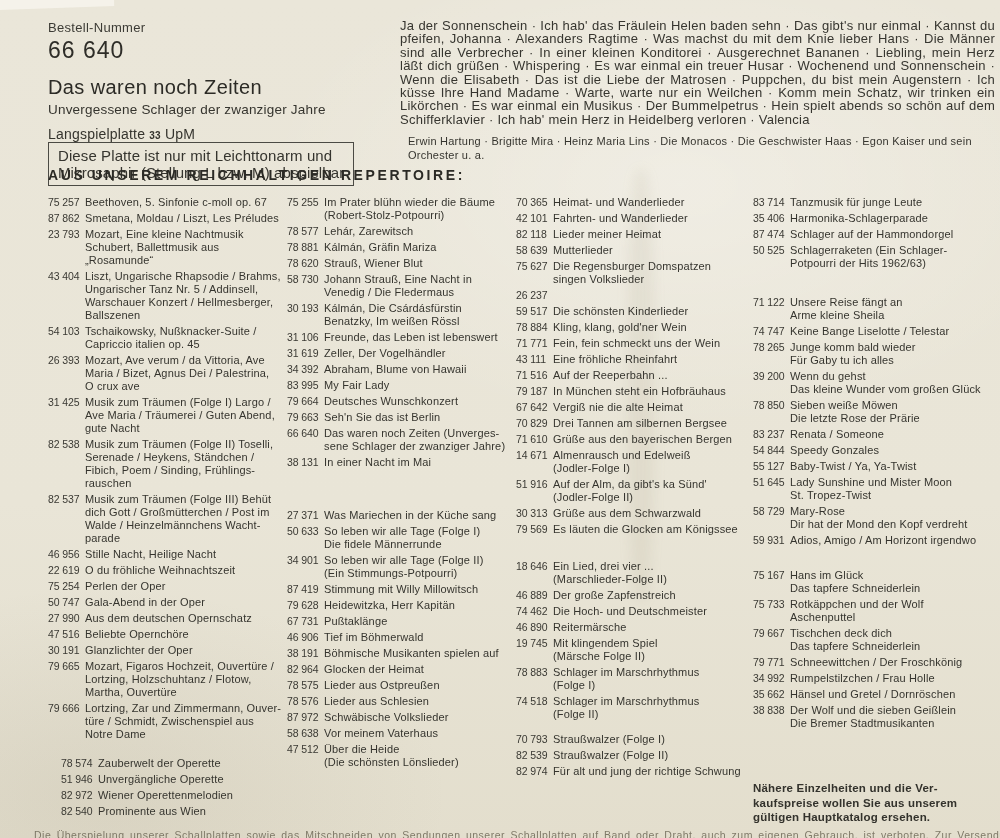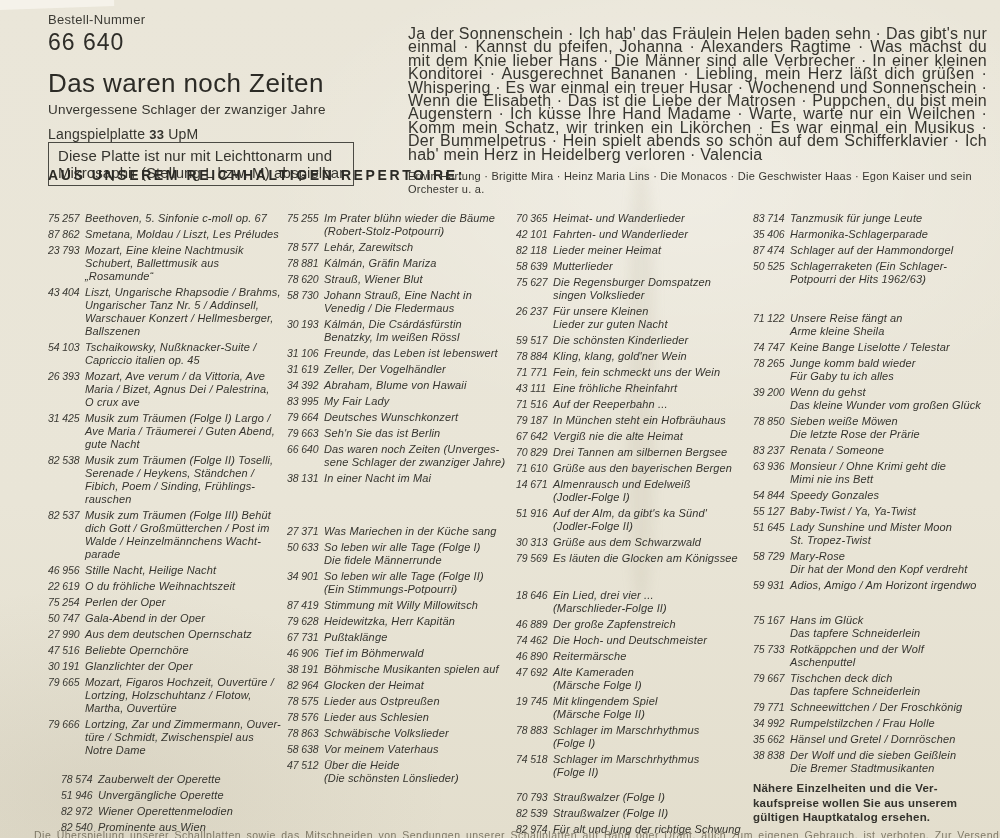--- a/index.html
+++ b/index.html
@@ -15,45 +15,45 @@
   .corner-sliver{
     position:absolute;left:-6px;top:-8px;width:120px;height:16px;
     background:#f7f5ee;transform:rotate(-2deg);opacity:.8;
   }
   .stain{
     position:absolute;left:628px;top:170px;width:26px;height:430px;
     background:rgba(150,138,108,0.10);filter:blur(6px);border-radius:40%;
   }
 
   
-  .header-left{position:absolute;left:48px;top:12px;width:340px;}
+  .header-left{position:absolute;left:48px;top:20px;width:340px;}
   .order-label{font-size:13px;letter-spacing:.3px;color:#3c3b35;}
   .order-number{font-size:23px;letter-spacing:1px;margin-top:2px;color:#2e2d28;}
-  .album-title{font-size:26px;font-weight:normal;letter-spacing:.4px;margin:12px 0 0 0;color:#2c2b26;}
+  .album-title{font-size:20px;font-weight:normal;letter-spacing:.4px;margin:12px 0 0 0;color:#2c2b26;}
   .album-subtitle{font-size:13.5px;margin-top:3px;letter-spacing:.2px;}
   .format-line{font-size:14px;margin-top:9px;letter-spacing:.2px;}
-  .format-line b{font-size:13px;}
+  .format-line b{font-size:10px;}
   .notice-box{
     display:inline-block;border:1.5px solid #4b4a44;
     padding:4px 9px;font-size:15px;line-height:17px;white-space:pre-line;letter-spacing:.1px;
   }
 
   
   .header-right{position:absolute;left:400px;top:19px;width:595px;}
-  .songs{margin:8px;font-size:16px;line-height:13.4px;text-align:justify;letter-spacing:.25px;color:#36352f;}
+  .songs{margin:0;font-size:13px;line-height:13.4px;text-align:justify;letter-spacing:.25px;color:#36352f;}
   .artists{margin:9px 0 0 8px;font-size:11px;line-height:13.4px;letter-spacing:.25px;color:#36352f;}
 
   
   .rep-heading{
     position:absolute;left:48px;top:167px;font-size:14px;font-weight:bold;
     letter-spacing:2.6px;color:#2b2a25;
   }
 
   
-  .rep-col{position:absolute;top:212px;font-style:italic;}
+  .rep-col{position:absolute;top:196px;}
   .col1{left:48px;width:237px;}
   .col2{left:287px;width:226px;}
   .col3{left:516px;width:234px;}
   .col4{left:753px;width:240px;}
   .entry{display:flex;margin-bottom:3px;}
   .num{flex:0 0 37px;font-size:10.5px;line-height:13px;letter-spacing:-0.1px;color:#3a3933;}
   .txt{flex:1;font-size:11px;line-height:13px;white-space:pre-line;letter-spacing:.15px;color:#35342e;}
   .col1 .group + .group{margin-top:16px;margin-left:13px;}
   .col2 .group + .group{margin-top:40px;}
   .col3 .group:nth-child(2){margin-top:24px;}
@@ -318,21 +318,21 @@
       </div>
       <div class="entry">
         <span class="num">78 575</span>
         <span class="txt">Lieder aus Ostpreußen</span>
       </div>
       <div class="entry">
         <span class="num">78 576</span>
         <span class="txt">Lieder aus Schlesien</span>
       </div>
       <div class="entry">
-        <span class="num">78 863</span>
+        <span class="num">87 972</span>
         <span class="txt">Schwäbische Volkslieder</span>
       </div>
       <div class="entry">
         <span class="num">58 638</span>
         <span class="txt">Vor meinem Vaterhaus</span>
       </div>
       <div class="entry">
         <span class="num">47 512</span>
         <span class="txt">Über die Heide
 (Die schönsten Lönslieder)</span>
@@ -357,22 +357,20 @@
         <span class="num">58 639</span>
         <span class="txt">Mutterlieder</span>
       </div>
       <div class="entry">
         <span class="num">75 627</span>
         <span class="txt">Die Regensburger Domspatzen
 singen Volkslieder</span>
       </div>
       <div class="entry">
         <span class="num">26 237</span>
-        <span class="txt">Für unsere Kleinen
-Lieder zur guten Nacht</span>
       </div>
       <div class="entry">
         <span class="num">59 517</span>
         <span class="txt">Die schönsten Kinderlieder</span>
       </div>
       <div class="entry">
         <span class="num">78 884</span>
         <span class="txt">Kling, klang, gold'ner Wein</span>
       </div>
       <div class="entry">
@@ -434,25 +432,20 @@
       </div>
       <div class="entry">
         <span class="num">74 462</span>
         <span class="txt">Die Hoch- und Deutschmeister</span>
       </div>
       <div class="entry">
         <span class="num">46 890</span>
         <span class="txt">Reitermärsche</span>
       </div>
       <div class="entry">
-        <span class="num">47 692</span>
-        <span class="txt">Alte Kameraden
-(Märsche Folge I)</span>
-      </div>
-      <div class="entry">
         <span class="num">19 745</span>
         <span class="txt">Mit klingendem Spiel
 (Märsche Folge II)</span>
       </div>
       <div class="entry">
         <span class="num">78 883</span>
         <span class="txt">Schlager im Marschrhythmus
 (Folge I)</span>
       </div>
       <div class="entry">
@@ -517,25 +510,20 @@
 Das kleine Wunder vom großen Glück</span>
       </div>
       <div class="entry">
         <span class="num">78 850</span>
         <span class="txt">Sieben weiße Möwen
 Die letzte Rose der Prärie</span>
       </div>
       <div class="entry">
         <span class="num">83 237</span>
         <span class="txt">Renata / Someone</span>
-      </div>
-      <div class="entry">
-        <span class="num">63 936</span>
-        <span class="txt">Monsieur / Ohne Krimi geht die
-Mimi nie ins Bett</span>
       </div>
       <div class="entry">
         <span class="num">54 844</span>
         <span class="txt">Speedy Gonzales</span>
       </div>
       <div class="entry">
         <span class="num">55 127</span>
         <span class="txt">Baby-Twist / Ya, Ya-Twist</span>
       </div>
       <div class="entry">

